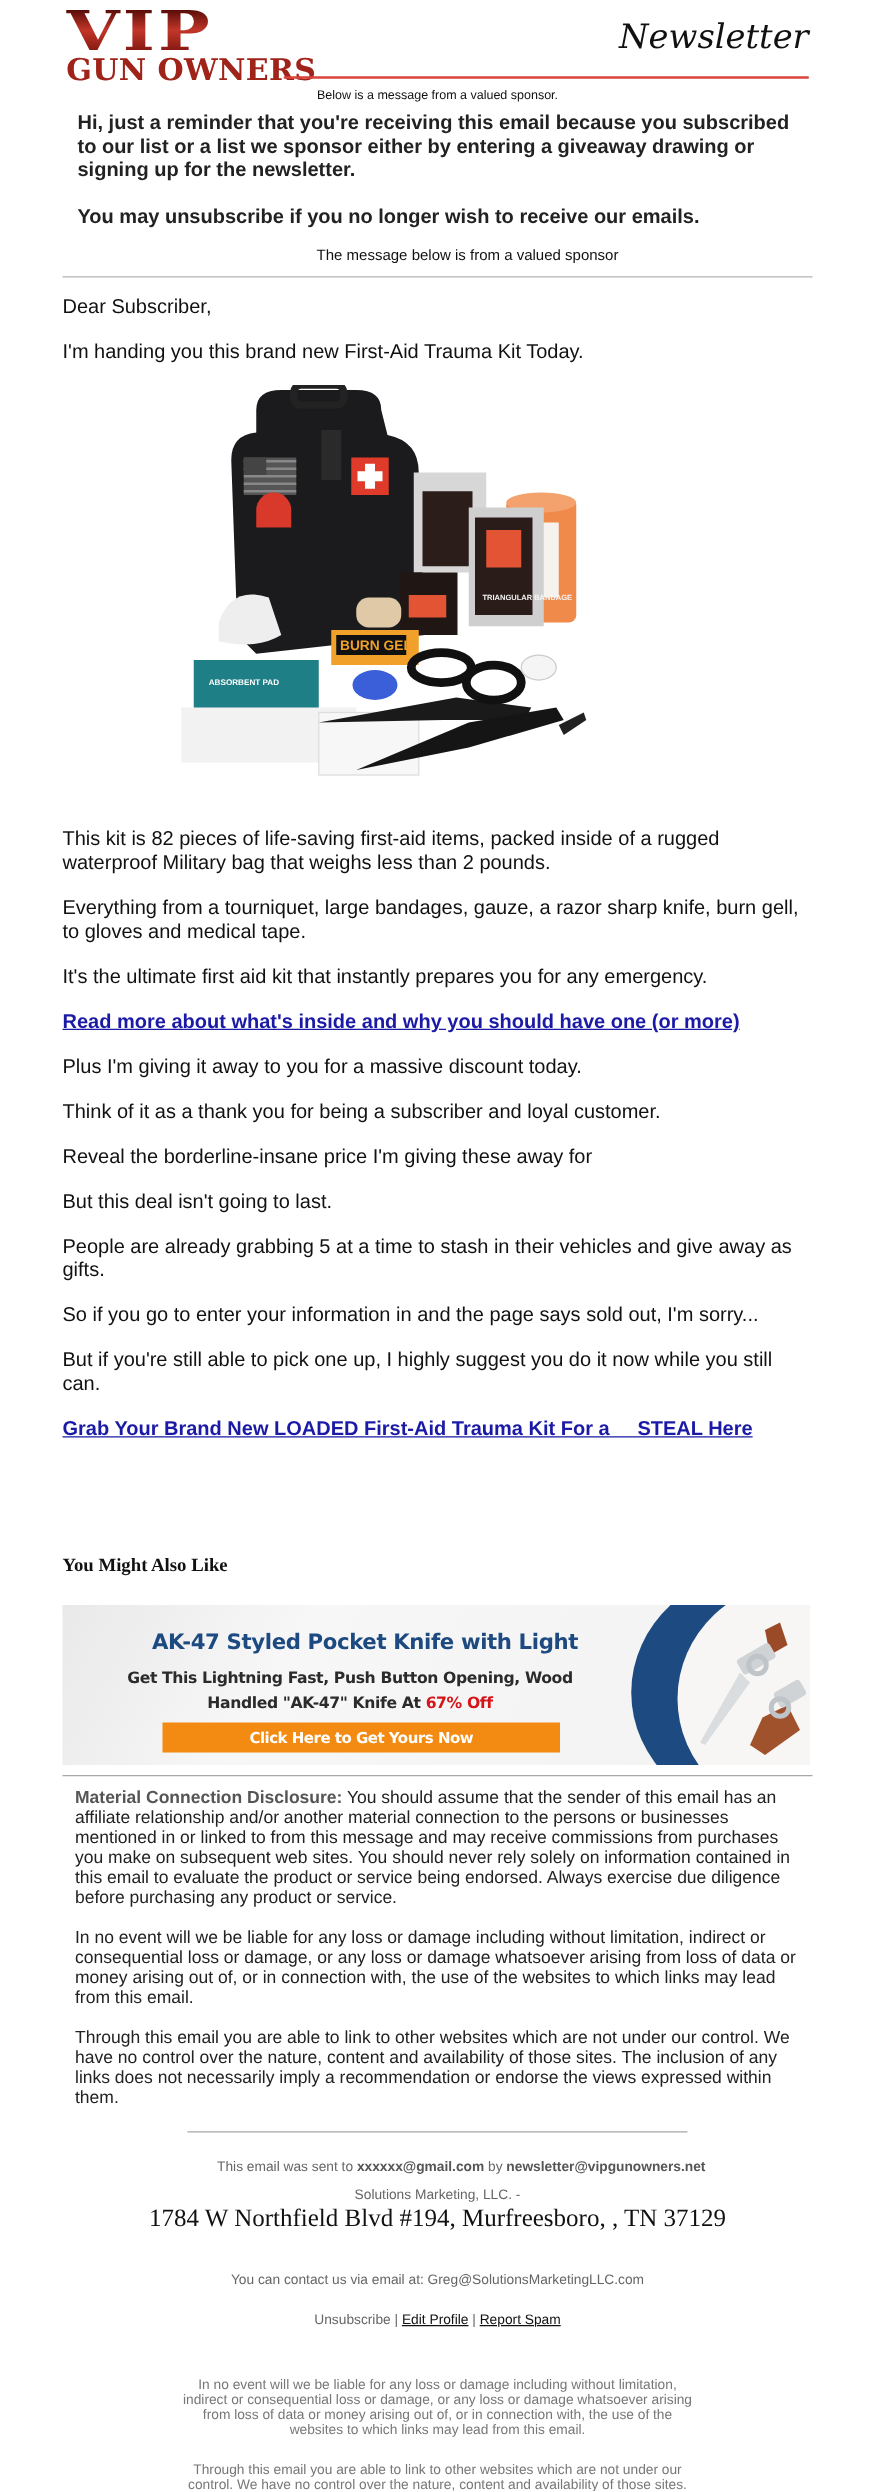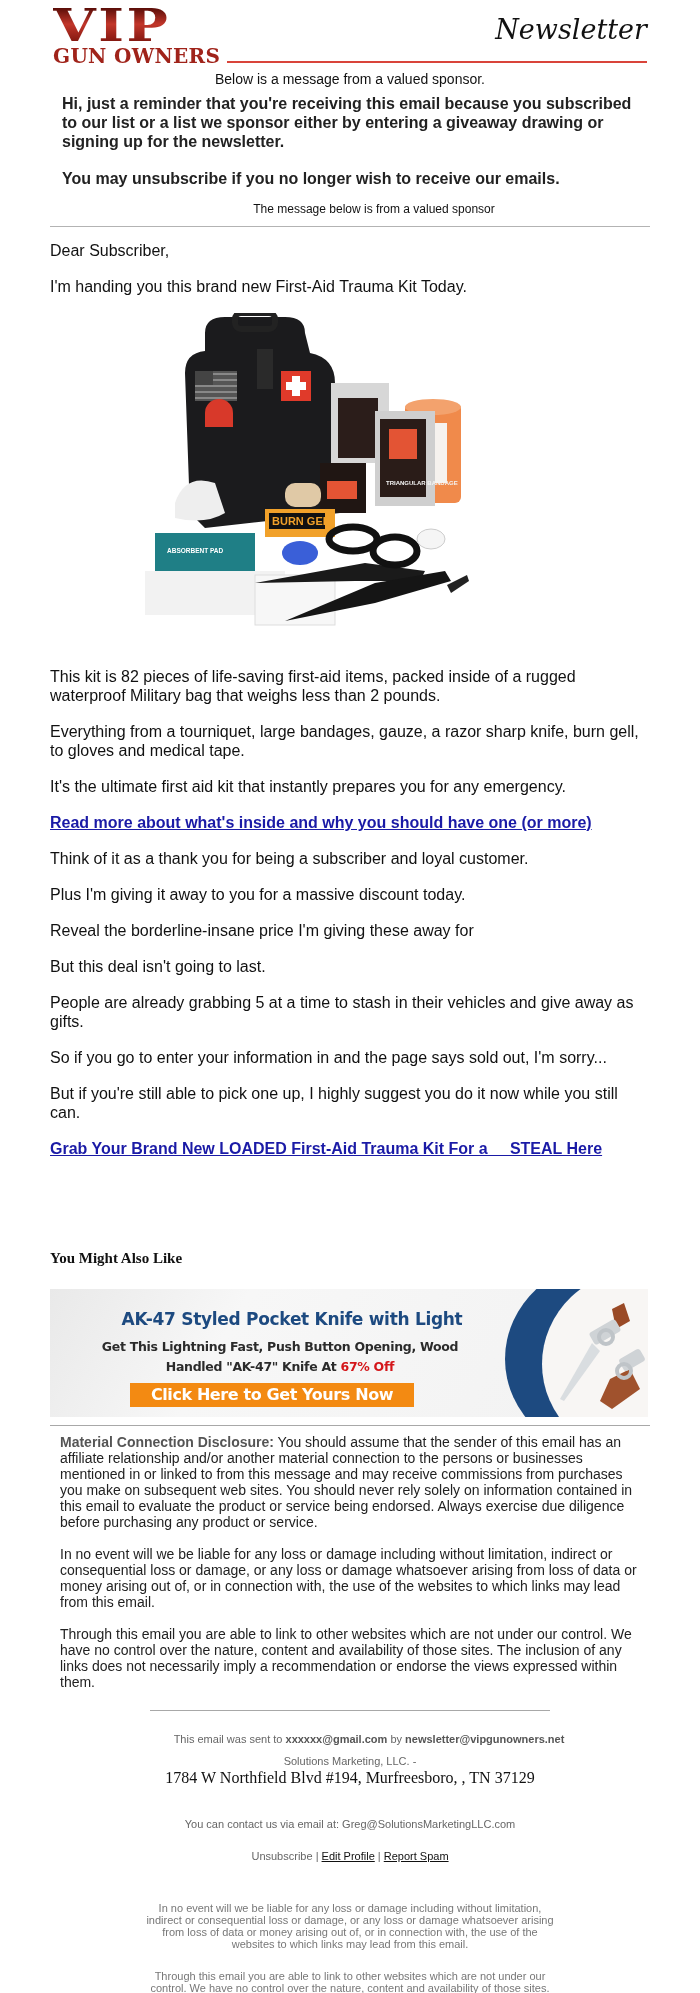--- a/index.html
+++ b/index.html
@@ -13,30 +13,30 @@
   .logo-vip {
     position: absolute; left: 0; top: 0; width: 178px; height: 36px;
     font-family: "DejaVu Serif", serif; font-weight: bold; font-size: 44px; line-height: 36px;
     letter-spacing: 2px; color: #8b1a12;
     background: linear-gradient(180deg, #5a0d08 0%, #c2362a 45%, #7a140d 100%);
     -webkit-background-clip: text; background-clip: text; -webkit-text-fill-color: transparent;
     transform: scaleX(1.25); transform-origin: left center;
   }
   .logo-gun {
     position: absolute; left: 0; top: 38px; width: 178px;
-    font-family: "DejaVu Serif", serif; font-weight: bold; font-size: 20px; line-height: 20px;
+    font-family: "DejaVu Serif", serif; font-weight: bold; font-size: 24px; line-height: 20px;
     color: #a0231a; letter-spacing: 0.3px; white-space: nowrap;
   }
   .newsletter-title {
     position: absolute; right: 53px; top: 14px;
     font-family: "DejaVu Serif", serif; font-style: italic; font-size: 27px; color: #111;
   }
   .header-rule { position: absolute; left: 227px; right: 53px; top: 61px; height: 2px; background: #d9443a; }
 
-  .sponsor-top { text-align: center; font-size: 14px; color: #111; margin-top: 5px; }
+  .sponsor-top { text-align: center; font-size: 10px; color: #111; margin-top: 5px; }
   .reminder { padding: 0 62px; margin-top: 7px; font-size: 16px; line-height: 19px; color: #222; font-weight: bold; }
   .reminder p + p { margin-top: 18px; }
   .sponsor-mid { text-align: center; font-size: 12px; color: #111; margin-top: 14px; padding-left: 48px; }
   .rule { height: 1px; background: #b3b3b3; margin: 10px 50px 0 50px; }
 
   
   .main { padding: 0 50px; margin-top: 14px; font-size: 16px; color: #111; line-height: 19px; }
   .main p { margin-bottom: 17px; }
   .product-img { display: block; width: 340px; height: 322px; margin: 16px 0 32px 85px; position: relative; }
   a.body-link { color: #1a1aa6; font-weight: bold; text-decoration: underline; }
@@ -44,34 +44,34 @@
   .also-like { padding: 0 50px; margin-top: 92px; font-family: "Liberation Serif", serif; font-weight: bold; font-size: 15px; color: #111; }
   .banner {
     position: relative; margin: 22px 0 0 50px; width: 598px; height: 128px; overflow: hidden;
     background: linear-gradient(120deg, #e9e9e9 0%, #f7f7f7 30%, #f2f2f2 100%);
   }
   .banner-curve { position: absolute; left: 455px; top: -30px; width: 220px; height: 200px; border-radius: 50%; background: #1d4a80; }
   .banner-curve-inner { position: absolute; left: 492px; top: -20px; width: 200px; height: 190px; border-radius: 50%; background: #f8f6f4; }
   .banner-h { position: absolute; left: 0; width: 460px; text-align: center; top: 20px; font-family: "DejaVu Sans", sans-serif; font-weight: bold; font-size: 17px; color: #1d4a80; letter-spacing: -0.3px; padding-left: 24px; }
   .banner-sub { position: absolute; left: 0; width: 460px; text-align: center; top: 48px; font-family: "DejaVu Sans", sans-serif; font-weight: bold; font-size: 12.5px; line-height: 20px; color: #2b2b2b; letter-spacing: -0.3px; }
   .banner-sub .off { color: #d4161a; }
-  .banner-btn { position: absolute; left: 80px; top: 94px; width: 284px; height: 24px; background: #f38a12; color: #fff; font-family: "DejaVu Sans", sans-serif; font-weight: bold; font-size: 16px; line-height: 24px; text-align: center; letter-spacing: -0.4px; }
+  .banner-btn { position: absolute; left: 80px; top: 94px; width: 318px; height: 24px; background: #f38a12; color: #fff; font-family: "DejaVu Sans", sans-serif; font-weight: bold; font-size: 12px; line-height: 24px; text-align: center; letter-spacing: -0.4px; }
   .banner-knife { position: absolute; left: 500px; top: 10px; width: 100px; height: 115px; }
 
   .rule2 { height: 1px; background: #a8a8a8; margin: 8px 50px 0 50px; }
   .disclosure { padding: 0 60px; margin-top: 8px; font-size: 14px; line-height: 16px; color: #222; }
   .disclosure p + p { margin-top: 16px; }
   .disclosure .d-label { font-weight: bold; color: #555; }
 
   .footer-rule { height: 1px; background: #a8a8a8; margin: 20px 150px 0 150px; }
   .footer { text-align: center; font-size: 11px; color: #666; }
   .f-sent { margin-top: 22px; padding-left: 38px; }
   .f-sent b { color: #555; }
   .f-company { margin-top: 10px; }
-  .f-address { font-family: "Liberation Serif", serif; font-size: 16px; color: #111; margin-top: 2px; }
+  .f-address { font-family: "Liberation Serif", serif; font-size: 20px; color: #111; margin-top: 2px; }
   .f-contact { margin-top: 31px; }
   .f-links { margin-top: 20px; }
   .f-links a { color: #111; text-decoration: underline; }
   .f-legal { margin: 40px auto 0 auto; width: 410px; line-height: 12px; color: #777; }
   .f-legal2 { margin: 20px auto 0 auto; width: 410px; line-height: 12px; color: #777; }
 </style>
 </head>
 <body>
 
 <div class="wrap">
@@ -155,22 +155,22 @@
         <path d="M150 308 L240 270 L310 258 L316 268 L240 290 Z" fill="#151515"></path>
         <path d="M312 272 L332 262 L334 268 L316 280 Z" fill="#222"></path>
         <ellipse cx="296" cy="226" rx="14" ry="10" fill="#f5f5f5" stroke="#ccc"></ellipse>
       </svg>
     </a>
 
     <p>This kit is 82 pieces of life-saving first-aid items, packed inside of a rugged waterproof Military bag that weighs less than 2 pounds.</p>
     <p>Everything from a tourniquet, large bandages, gauze, a razor sharp knife, burn gell, to gloves and medical tape.</p>
     <p>It's the ultimate first aid kit that instantly prepares you for any emergency.</p>
     <p><a class="body-link">Read more about what's inside and why you should have one (or more)</a></p>
+    <p>Plus I'm giving it away to you for a massive discount today.</p>
     <p>Think of it as a thank you for being a subscriber and loyal customer.</p>
-    <p>Plus I'm giving it away to you for a massive discount today.</p>
     <p>Reveal the borderline-insane price I'm giving these away for</p>
     <p>But this deal isn't going to last.</p>
     <p>People are already grabbing 5 at a time to stash in their vehicles and give away as gifts.</p>
     <p>So if you go to enter your information in and the page says sold out, I'm sorry...</p>
     <p>But if you're still able to pick one up, I highly suggest you do it now while you still can.</p>
     <p style="margin-bottom:0"><a class="body-link">Grab Your Brand New LOADED First-Aid Trauma Kit For a &nbsp;&nbsp;&nbsp; STEAL Here</a></p>
   </div>
 
   <div class="also-like">You Might Also Like</div>
 

